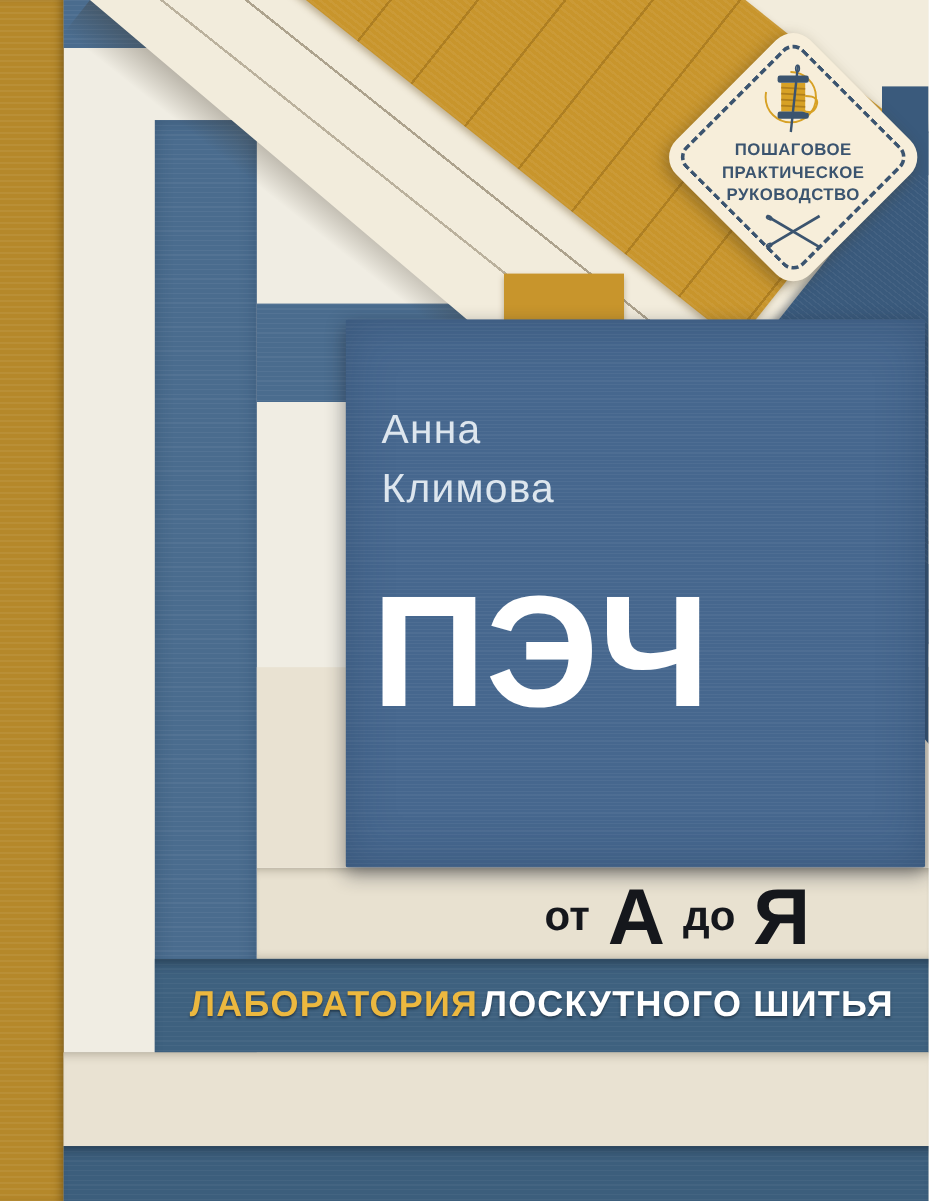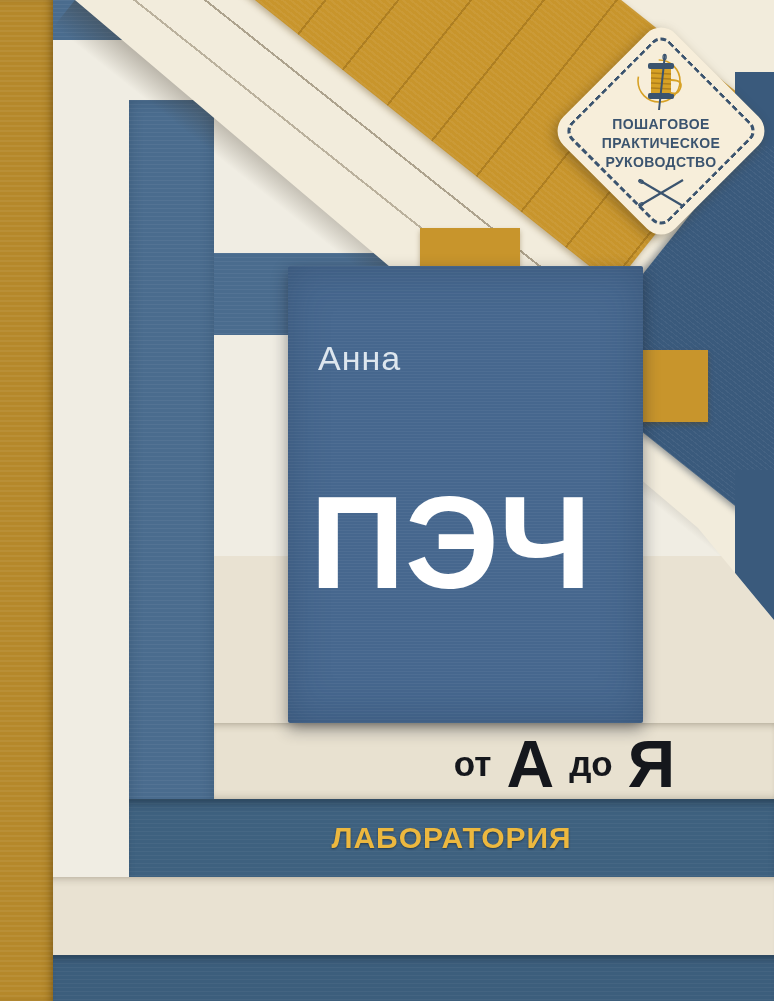--- a/index.html
+++ b/index.html
@@ -77,21 +77,21 @@
   .mustard-tab{background:var(--mustard,#c8952c);box-shadow:0 3px 5px rgba(90,60,10,.35);}
   .tab1{left:420px;top:228px;width:100px;height:78px;}
   .tab2{left:516px;top:290px;width:100px;height:75px;}
   .tab3{left:612px;top:350px;width:96px;height:72px;}
   .navy-patch{background:var(--navy-fold,#3a5a7c);}
   .patch-top{left:735px;top:72px;width:39px;height:74px;}
   .patch-bottom{left:735px;top:470px;width:39px;height:150px;}
 
   
   .panel{
-    left:288px;top:266px;width:355px;height:457px;border-radius:2px;
+    left:288px;top:266px;width:483px;height:457px;border-radius:2px;
     background:
       repeating-linear-gradient(to bottom, rgba(255,255,255,.045) 0 1px, rgba(0,0,0,0) 1px 3px),
       var(--navy-panel,#46678e);
     box-shadow:0 6px 16px rgba(20,25,35,.45), inset 0 0 40px rgba(20,40,65,.25);
   }
   .author{
     position:absolute;left:30px;top:68px;
     font-size:34px;line-height:49px;letter-spacing:1px;font-weight:400;
     color:var(--author-text,#dde6ee);
   }
@@ -179,35 +179,37 @@
     <div class="abs mustard-tab tab1"></div>
     <div class="abs mustard-tab tab2"></div>
     <div class="abs mustard-tab tab3"></div>
     <div class="abs navy-patch patch-top"></div>
     <div class="abs navy-patch patch-bottom"></div>
   </div>
 
   <div class="abs panel">
     <div class="author">
       <span>Анна</span>
+      <span>Климова</span>
     </div>
     <div class="book-title">
       <span>ПЭЧ</span>
     </div>
   </div>
 
   <div class="abs subtitle">
     <span class="s-small">от</span>
     <span class="s-big">А</span>
     <span class="s-small">до</span>
     <span class="s-big">Я</span>
   </div>
 
   <div class="abs tagline">
     <span class="hl">ЛАБОРАТОРИЯ</span>
+    <span class="rest">ЛОСКУТНОГО ШИТЬЯ</span>
   </div>
 
   <div class="abs badge">
     <div class="badge-inner">
       <svg class="icon-spool" width="54" height="60" viewBox="0 0 54 60">
         <circle class="i-gold-s" cx="25" cy="29" r="21" stroke-width="1.6" stroke-dasharray="70 28"></circle>
         <rect class="i-gold-f" x="17" y="17" width="20" height="24"></rect>
         <line class="i-goldline" x1="17" y1="21" x2="37" y2="22" stroke-width="1.4"></line>
         <line class="i-goldline" x1="17" y1="26" x2="37" y2="27" stroke-width="1.4"></line>
         <line class="i-goldline" x1="17" y1="31" x2="37" y2="32" stroke-width="1.4"></line>

